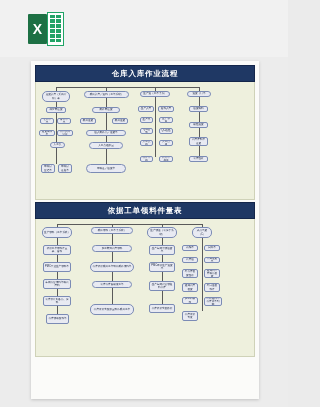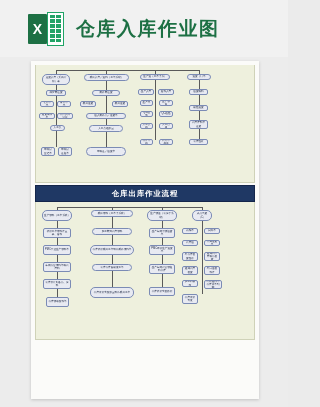--- a/index.html
+++ b/index.html
@@ -95,27 +95,27 @@
             <i></i>
             <i></i>
             <i></i>
             <i></i>
             <i></i>
             <i></i>
         </div>
       </div>
     </div>
     <div class="titles">
-      <div class="main-title">仓库入库作业图</div>
     </div>
   </div>
 
   <div class="sheet">
 
     <div class="section">
+      <div class="sec-title">仓库入库作业流程</div>
       <div class="canvas" id="canvas1">
           <div class="conn h" style="left: 20px; top: 5px; width: 143px;"></div>
           <div class="conn v" style="left: 20px; top: 5px; height: 4px;"></div>
           <div class="conn v" style="left: 70px; top: 5px; height: 4px;"></div>
           <div class="conn v" style="left: 119px; top: 5px; height: 4px;"></div>
           <div class="conn v" style="left: 163px; top: 5px; height: 4px;"></div>
           <div class="conn v" style="left: 20px; top: 20px; height: 62px;"></div>
           <div class="conn v" style="left: 70px; top: 16px; height: 66px;"></div>
           <div class="conn v" style="left: 119px; top: 15px; height: 60px;"></div>
           <div class="conn v" style="left: 163px; top: 15px; height: 59px;"></div>
@@ -212,21 +212,21 @@
           <div class="node" style="left: 153px; top: 55px; width: 19px; height: 9px;">
             <span>仓库库制单送货</span>
           </div>
           <div class="node" style="left: 153px; top: 74px; width: 19px; height: 6px;">
             <span>仓库验收</span>
           </div>
         </div>
     </div>
 
     <div class="section">
-      <div class="sec-title">仓库出库作业流程</div>
+      <div class="sec-title">依据工单领料件量表</div>
       <div class="canvas" id="canvas2">
           <div class="conn h" style="left: 21px; top: 5px; width: 145px;"></div>
           <div class="conn v" style="left: 21px; top: 5px; height: 4px;"></div>
           <div class="conn v" style="left: 76px; top: 5px; height: 4px;"></div>
           <div class="conn v" style="left: 126px; top: 5px; height: 4px;"></div>
           <div class="conn v" style="left: 166px; top: 5px; height: 4px;"></div>
           <div class="conn v" style="left: 21px; top: 19px; height: 78px;"></div>
           <div class="conn v" style="left: 76px; top: 15px; height: 70px;"></div>
           <div class="conn v" style="left: 126px; top: 19px; height: 66px;"></div>
           <div class="conn v" style="left: 166px; top: 19px; height: 73px;"></div>

